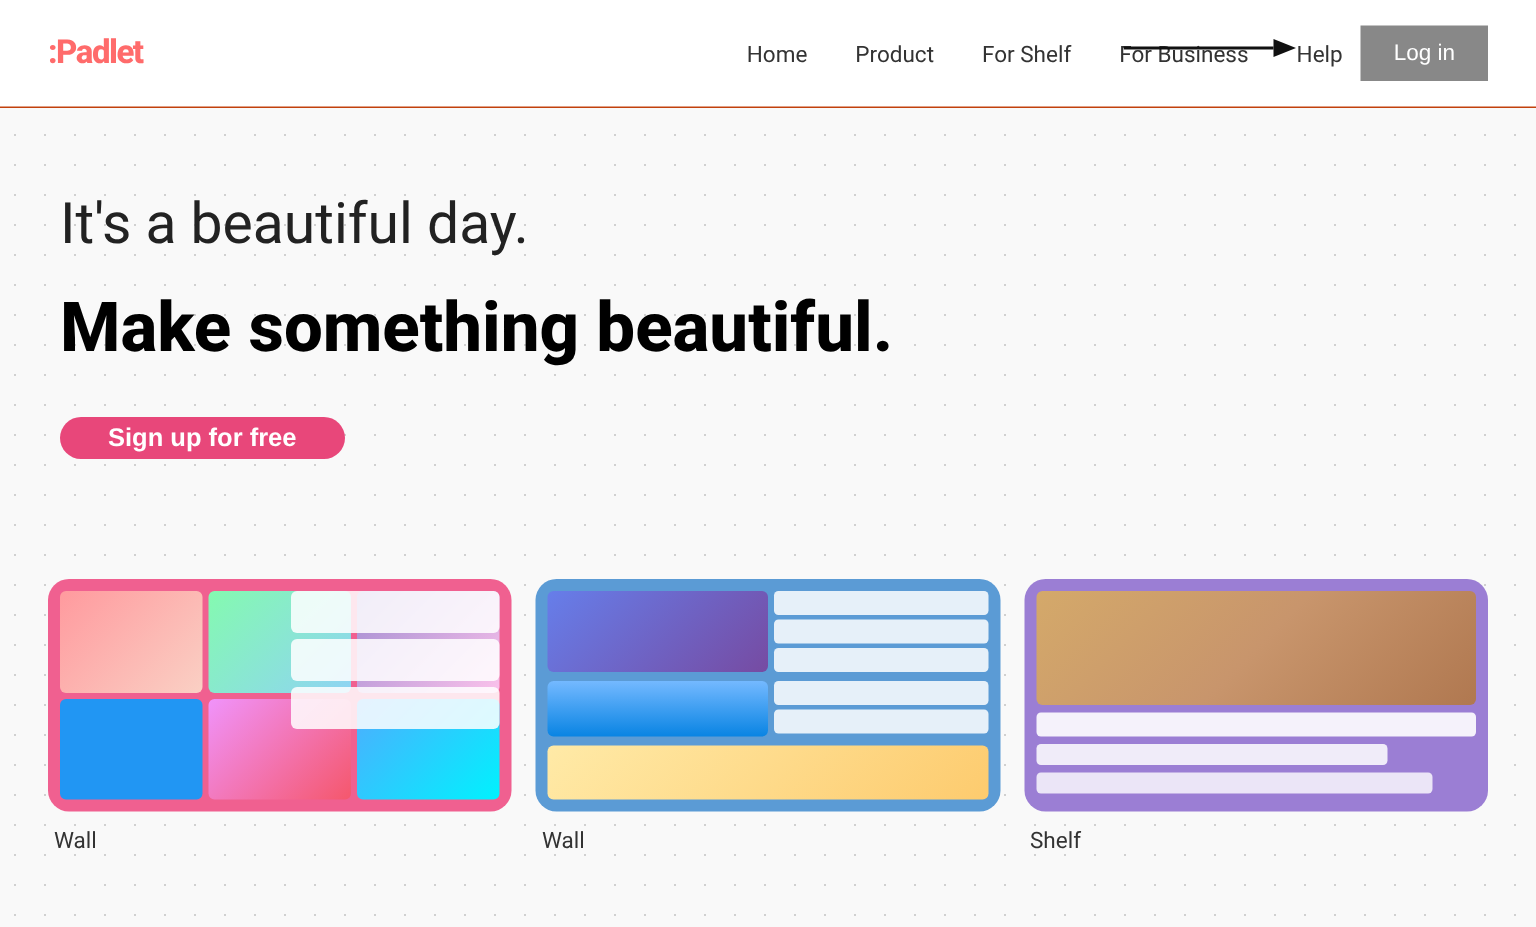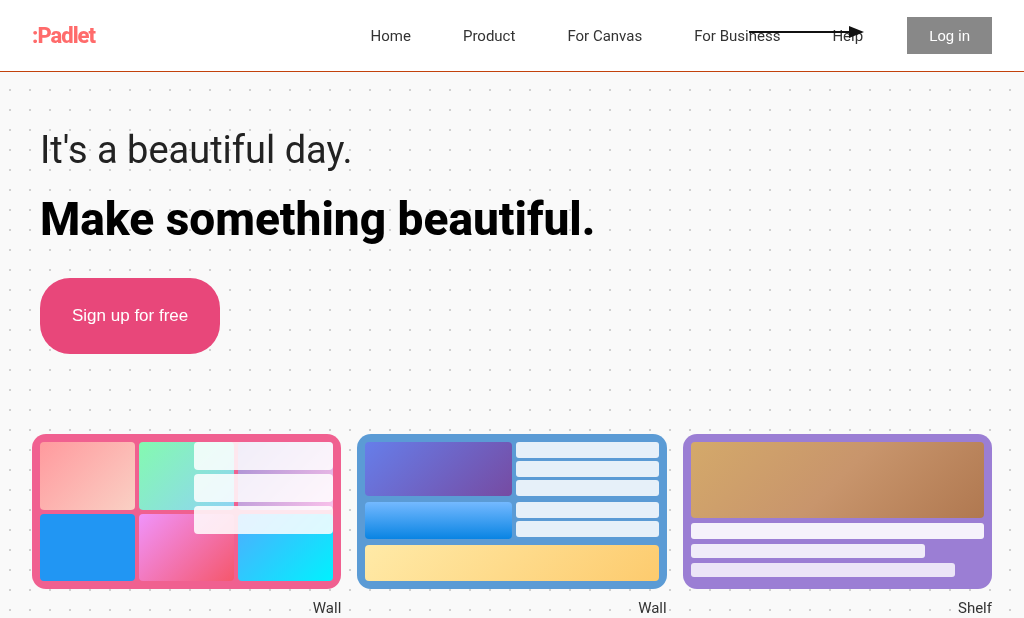--- a/index.html
+++ b/index.html
@@ -31,22 +31,22 @@
       font-weight: 800;
       color: #1a1a1a;
       letter-spacing: -1px;
       margin-right: auto;
     }
 
     .logo span { color: #ff6b6b; }
 
     .nav-links {
       display: flex;
-      gap: 52px;
-      margin-right: 44px;
+      gap: 32px;
+      margin-right: 12px;
     }
 
     .nav-links a {
       text-decoration: none;
       color: #333;
       font-size: 15px;
       font-weight: 400;
     }
 
     .login-btn {
@@ -77,40 +77,40 @@
       font-weight: 800;
       color: #000000;
       margin-bottom: 32px;
     }
 
     .signup-btn {
       background: #e8477a;
       color: white;
       border: none;
       border-radius: 30px;
-      padding: 28px 32px;
+      padding: 4px 32px;
       font-size: 17px;
-      font-weight: 400;
+      font-weight: 700;
       cursor: pointer;
       display: inline-block;
       margin-bottom: 40px;
     }
 
     
     .cards-row {
       display: flex;
       gap: 16px;
       padding: 0 32px;
       margin-top: 8px;
     }
 
     .card-item {
       display: flex;
       flex-direction: column;
-      align-items: flex-end;
+      align-items: flex-start;
       flex: 1;
     }
 
     .card-thumbnail {
       width: 100%;
       height: 155px;
       border-radius: 14px;
       overflow: hidden;
       margin-bottom: 10px;
       position: relative;
@@ -318,21 +318,21 @@
 <body>
 
 <nav>
   <div class="logo">
     <span>:Padlet</span>
   </div>
 
   <div class="nav-links">
     <a>Home</a>
     <a>Product</a>
-    <a>For Canvas</a>
+    <a>For Shelf</a>
     <a>For Business</a>
     <a>Help</a>
   </div>
 
   <svg class="arrow-svg" width="120" height="40" viewBox="0 0 120 40">
     <line x1="0" y1="20" x2="100" y2="20" stroke="#111" stroke-width="2"></line>
     <polygon points="100,14 115,20 100,26" fill="#111"></polygon>
   </svg>
 
   <button class="login-btn">Log in</button>

